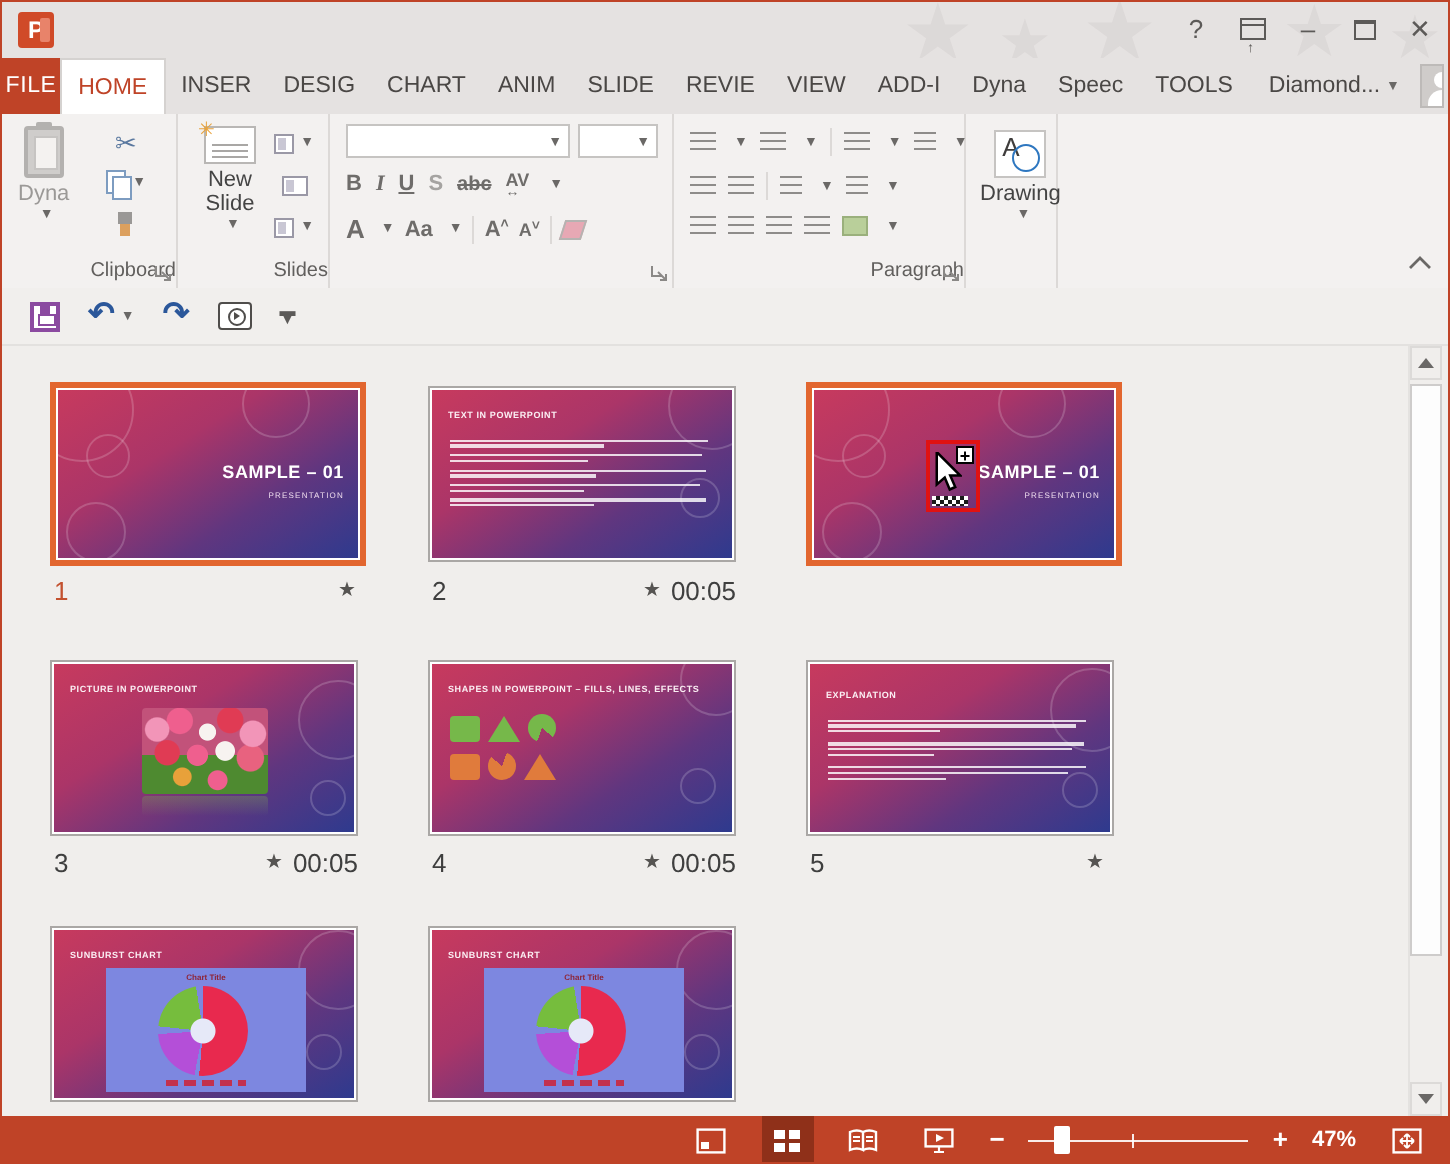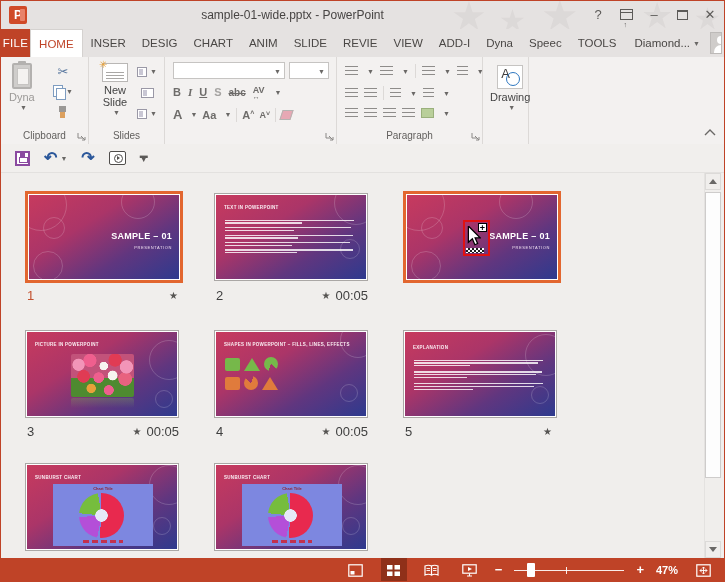--- a/index.html
+++ b/index.html
@@ -29,21 +29,21 @@
   .rtab.active { background:#fff; color:#bf4327; border:1px solid #d5d2d0; border-bottom:none; }
   .acct { padding:0 4px 0 10px; font-size:11.5px; color:#4a4745; display:flex; align-items:center; }
   .dd { font-size:7px; color:#6a6866; margin-left:3px; }
   .avatar { width:22px; height:22px; margin:3px 2px 0 6px; background:#cfccca; border:1px solid #bdbab8; position:relative; overflow:hidden; }
   .avatar:before { content:""; position:absolute; left:6px; top:3px; width:8px; height:8px; border-radius:50%; background:#fff; }
   .avatar:after  { content:""; position:absolute; left:3px; top:12px; width:14px; height:10px; border-radius:7px 7px 0 0; background:#fff; }
 
   
   .ribbon { position:absolute; left:0; top:56px; width:723px; height:87px; background:#f3f1f0; display:flex; }
   .rgroup { position:relative; height:87px; border-right:1px solid #dcd9d7; }
-  .glabel { position:absolute; left:0; right:0; bottom:3px; text-align:center; font-size:10px; color:#615f5d; }
+  .glabel { position:absolute; left:0; right:0; bottom:3px; text-align:right; font-size:10px; color:#615f5d; }
   .launcher { position:absolute; right:2px; bottom:3px; width:9px; height:9px; }
   .launcher svg { display:block; }
   .bigbtn { display:flex; flex-direction:column; align-items:center; font-size:11px; color:#444; }
   .bigbtn .lbl { margin-top:2px; text-align:center; line-height:12px; }
   .bigbtn .dd { margin-top:1px; }
   .disabled { color:#9b9997 !important; }
   .mini { width:20px; height:17px; display:flex; align-items:center; justify-content:center; }
 
   
   .clip-ic { width:20px; height:26px; border:2px solid #b3b1af; border-radius:2px; background:#cfcdcb; position:relative; }
@@ -184,21 +184,20 @@
 
 <div class="window">
 
   <div class="titlebar">
     <span class="tstar" style="left:450px;top:-8px;font-size:40px">★</span>
     <span class="tstar" style="left:498px;top:2px;font-size:30px">★</span>
     <span class="tstar" style="left:540px;top:-10px;font-size:42px">★</span>
     <span class="tstar" style="left:640px;top:-6px;font-size:36px">★</span>
     <span class="tstar" style="left:693px;top:0px;font-size:30px">★</span>
     <div class="appicon">P<i></i></div>
-    <div class="wtitle">sample-01-wide.pptx - PowerPoint</div>
     <div class="wbtn" style="right:112px">?</div>
     <div class="wbtn" style="right:84px"><span class="ribopt-box"></span></div>
     <div class="wbtn" style="right:56px">–</div>
     <div class="wbtn" style="right:28px"><span class="maxi-box"></span></div>
     <div class="wbtn" style="right:0">✕</div>
   </div>
 
   <div class="tabrow">
     <div class="filetab">FILE</div>
     <div class="rtab active">HOME</div>

